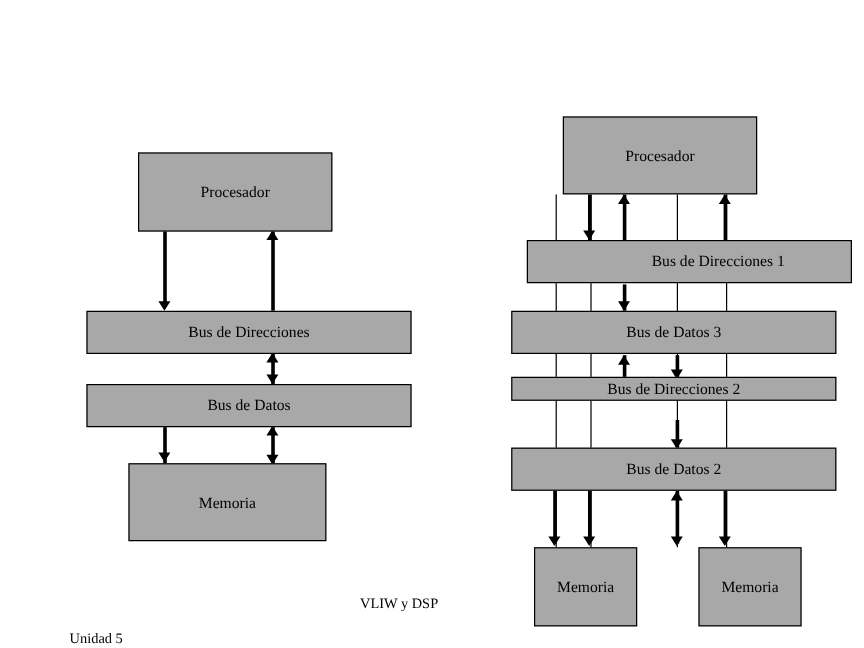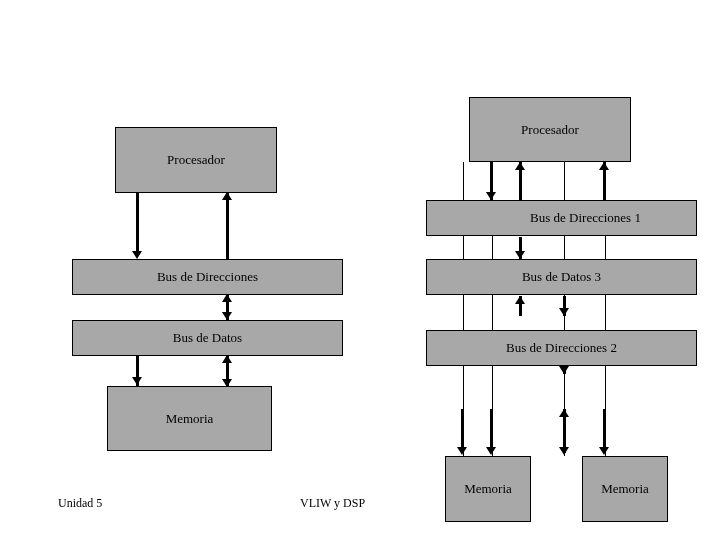--- a/index.html
+++ b/index.html
@@ -40,21 +40,21 @@
     position:absolute;width:0;height:0;z-index:2;
     border-left:5px solid transparent;border-right:5px solid transparent;
   }
   .head.down{border-top:8px solid #000;}
   .head.up{border-bottom:8px solid #000;}
 
   .footer{
     position:absolute;font-size:12px;color:#000;
     font-family:"Liberation Serif","DejaVu Serif",serif;
   }
-  #footer-left{left:58px;top:496px;font-family:Liberation Serif, serif;}
+  #footer-left{left:58px;top:525px;font-family:Liberation Serif, serif;}
   #footer-center{left:300px;top:496px;}
 </style>
 </head>
 <body>
 
 <div id="slide">
 
 
   <div class="shaft" style="left:136px;top:192px;height:60px;"></div>
   <div class="head down" style="left:132px;top:251px;"></div>
@@ -125,32 +125,35 @@
   <div class="head up" style="left:559px;top:409px;"></div>
   <div class="head down" style="left:559px;top:447px;"></div>
 
   <div class="shaft" style="left:603px;top:409px;height:40px;"></div>
   <div class="head down" style="left:599px;top:447px;"></div>
 
   <div class="box" style="left:469px;top:97px;width:162px;height:65px;">
     <span>Procesador</span>
   </div>
 
-  <div class="box" style="left:426px;top:200px;width:271px;height:36px;padding-left:48px;">
+  <div class="box" style="left:439px;top:200px;width:271px;height:36px;padding-left:48px;">
     <span>Bus de Direcciones 1</span>
   </div>
 
   <div class="box" style="left:426px;top:259px;width:271px;height:36px;">
     <span>Bus de Datos 3</span>
   </div>
 
-  <div class="box" style="left:426px;top:314px;width:271px;height:36px;margin-top:16px;">
+  <div class="box" style="left:426px;top:314px;width:271px;height:20px;">
     <span>Bus de Direcciones 2</span>
   </div>
 
+  <div class="box" style="left:426px;top:373px;width:271px;height:36px;">
+    <span>Bus de Datos 2</span>
+  </div>
 
   <div class="box" style="left:445px;top:456px;width:86px;height:66px;">
     <span>Memoria</span>
   </div>
 
   <div class="box" style="left:582px;top:456px;width:86px;height:66px;">
     <span>Memoria</span>
   </div>
 
   <div class="footer" id="footer-left">Unidad 5</div>

